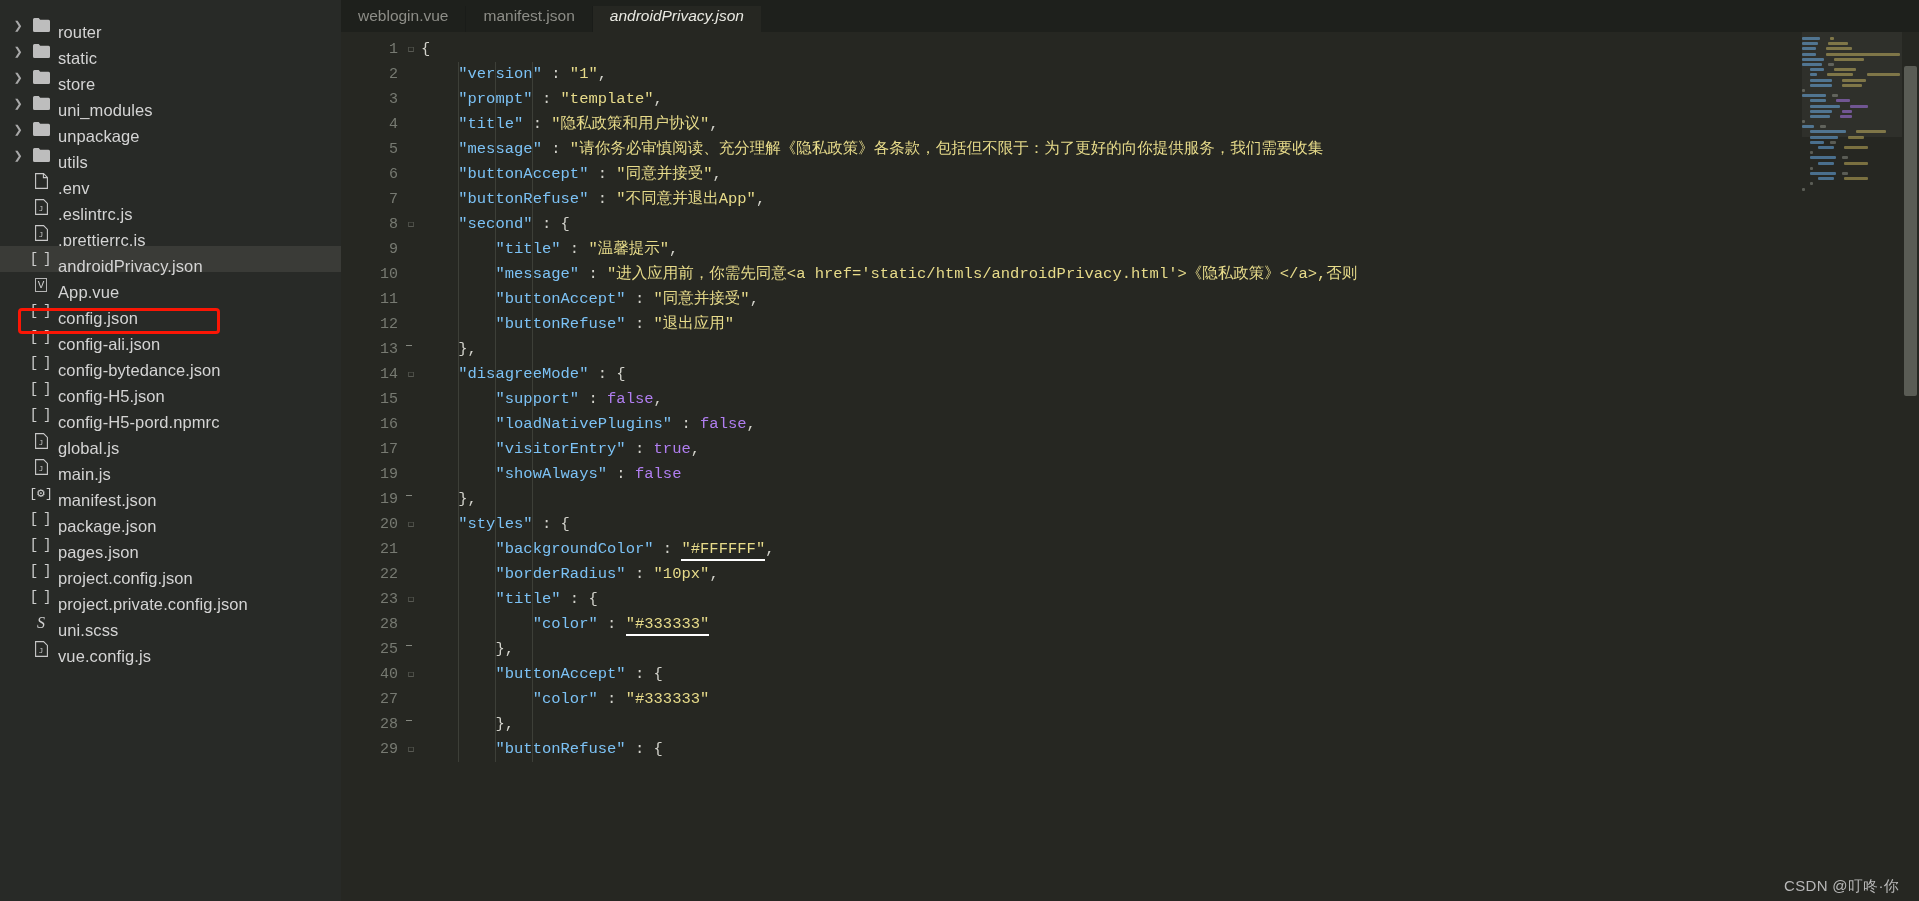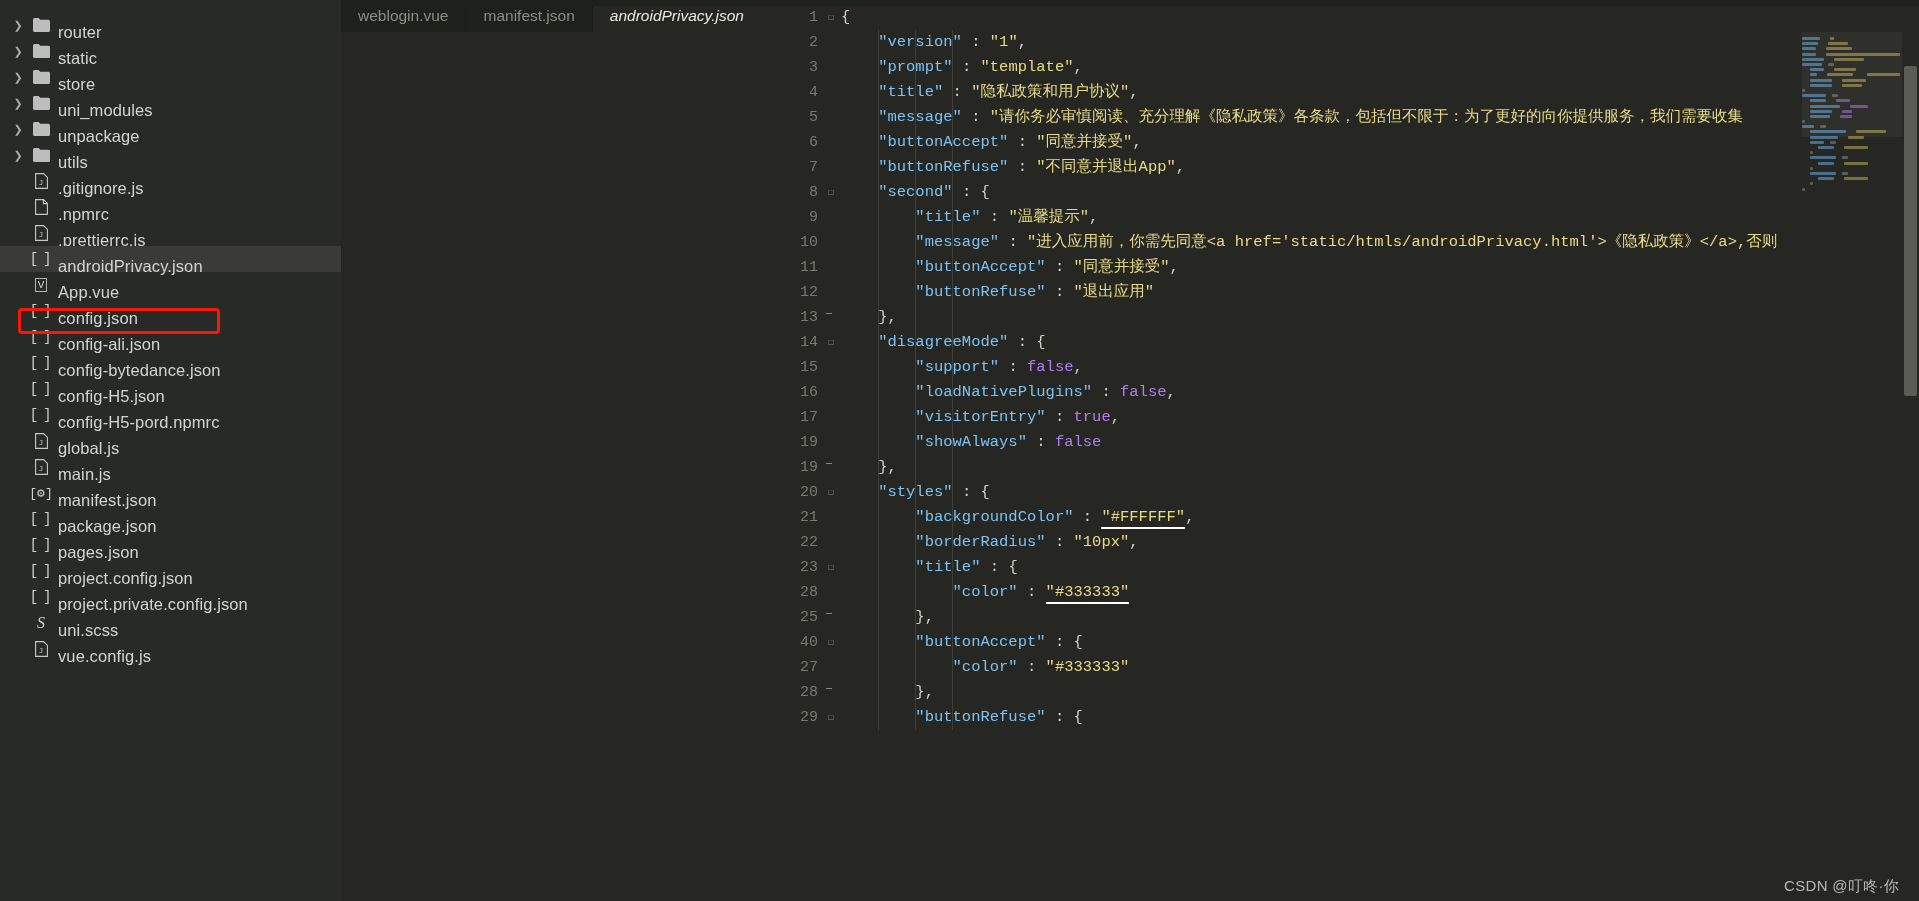--- a/index.html
+++ b/index.html
@@ -55,21 +55,21 @@
     left: 18px; top: 308px;
     width: 202px; height: 26px;
     border: 3px solid #fb1605;
     border-radius: 4px;
     pointer-events: none;
   }
 
   
   .editor-area {
     flex: 1 1 auto;
-    display: flex; flex-direction: row;
+    display: flex; flex-direction: column;
     background: #262722;
     position: relative;
     overflow: hidden;
   }
   .tabbar {
     height: 32px;
     background: #1e201c;
     display: flex;
     flex: 0 0 32px;
   }
@@ -242,34 +242,34 @@
               <path fill="#bdbdbd" d="M0 1.5A1.5 1.5 0 0 1 1.5 0h4.2l1.5 1.7h8.3A1.5 1.5 0 0 1 17 3.2v9.3A1.5 1.5 0 0 1 15.5 14h-14A1.5 1.5 0 0 1 0 12.5z"></path>
             </svg>
           </span>
           <span class="label">utils</span>
         </div>
         <div class="tree-row">
           <span class="chev empty">❯</span>
           <span class="icon-slot">
             <svg width="13" height="16" viewBox="0 0 13 16">
               <path fill="none" stroke="#c9c9c9" stroke-width="1.1" d="M.6.6h8L12.4 4.4v11H.6z"></path>
-              <text x="4" y="12" font-size="7" fill="#c9c9c9" font-family="monospace">J</text>
-            </svg>
-          </span>
-          <span class="label">.gitignore.js</span>
+              <path fill="none" stroke="#c9c9c9" stroke-width="1.1" d="M8.4.8v3.8h3.8"></path>
+            </svg>
+          </span>
+          <span class="label">.env</span>
         </div>
         <div class="tree-row">
           <span class="chev empty">❯</span>
           <span class="icon-slot">
             <svg width="13" height="16" viewBox="0 0 13 16">
               <path fill="none" stroke="#c9c9c9" stroke-width="1.1" d="M.6.6h8L12.4 4.4v11H.6z"></path>
-              <path fill="none" stroke="#c9c9c9" stroke-width="1.1" d="M8.4.8v3.8h3.8"></path>
-            </svg>
-          </span>
-          <span class="label">.npmrc</span>
+              <text x="4" y="12" font-size="7" fill="#c9c9c9" font-family="monospace">J</text>
+            </svg>
+          </span>
+          <span class="label">.eslintrc.js</span>
         </div>
         <div class="tree-row">
           <span class="chev empty">❯</span>
           <span class="icon-slot">
             <svg width="13" height="16" viewBox="0 0 13 16">
               <path fill="none" stroke="#c9c9c9" stroke-width="1.1" d="M.6.6h8L12.4 4.4v11H.6z"></path>
               <text x="4" y="12" font-size="7" fill="#c9c9c9" font-family="monospace">J</text>
             </svg>
           </span>
           <span class="label">.prettierrc.js</span>

